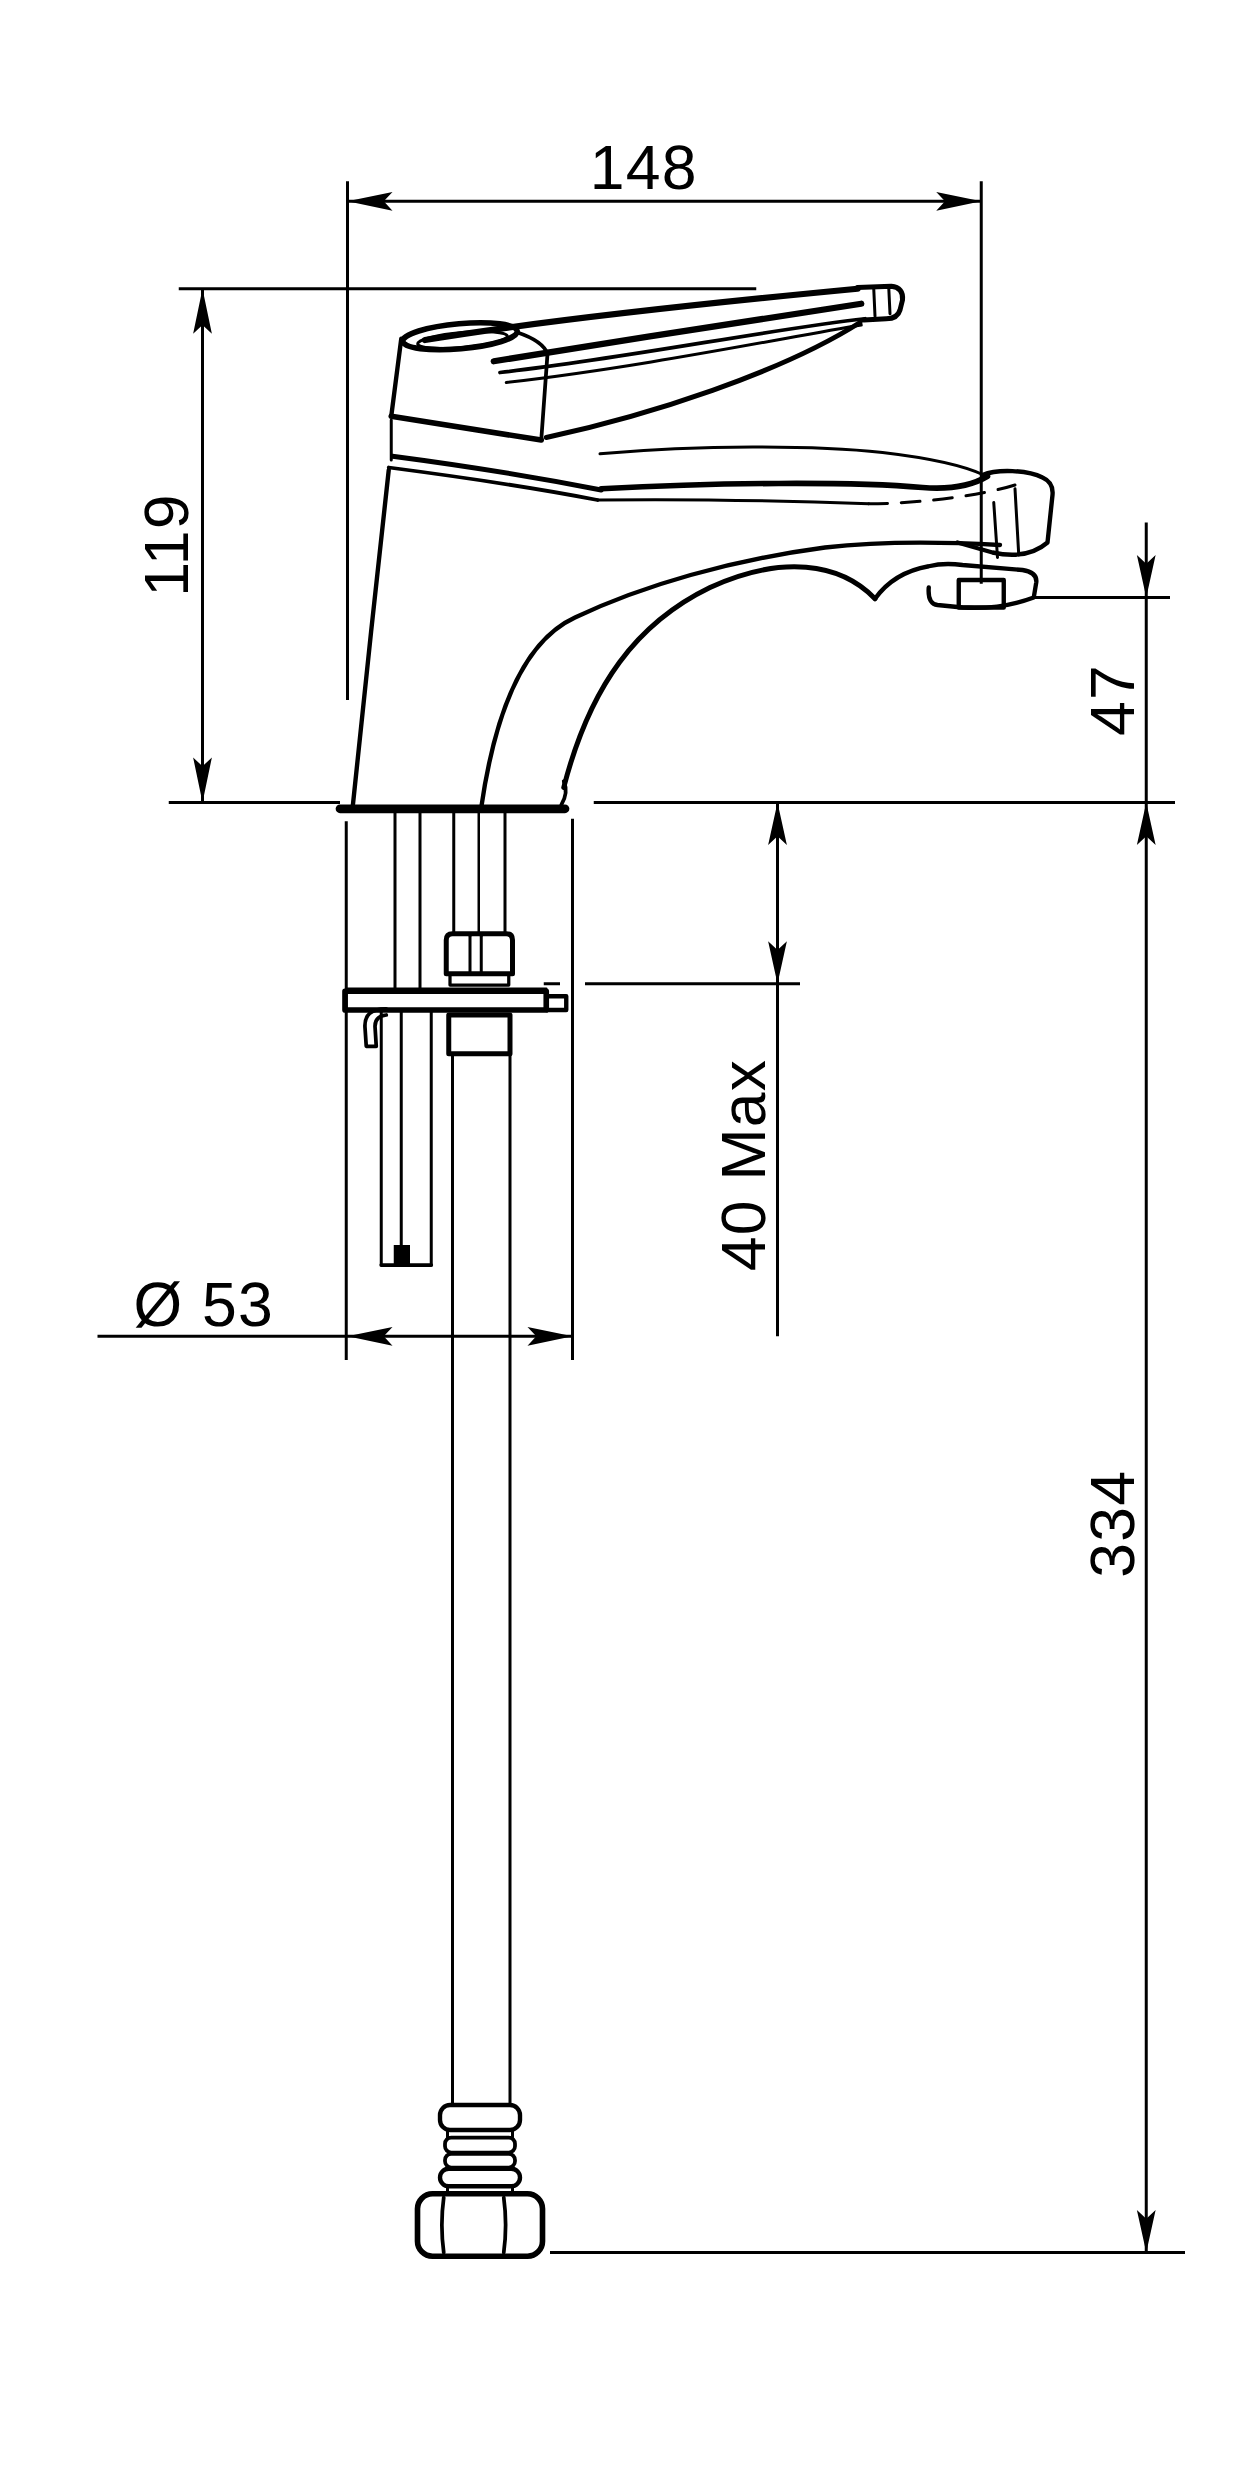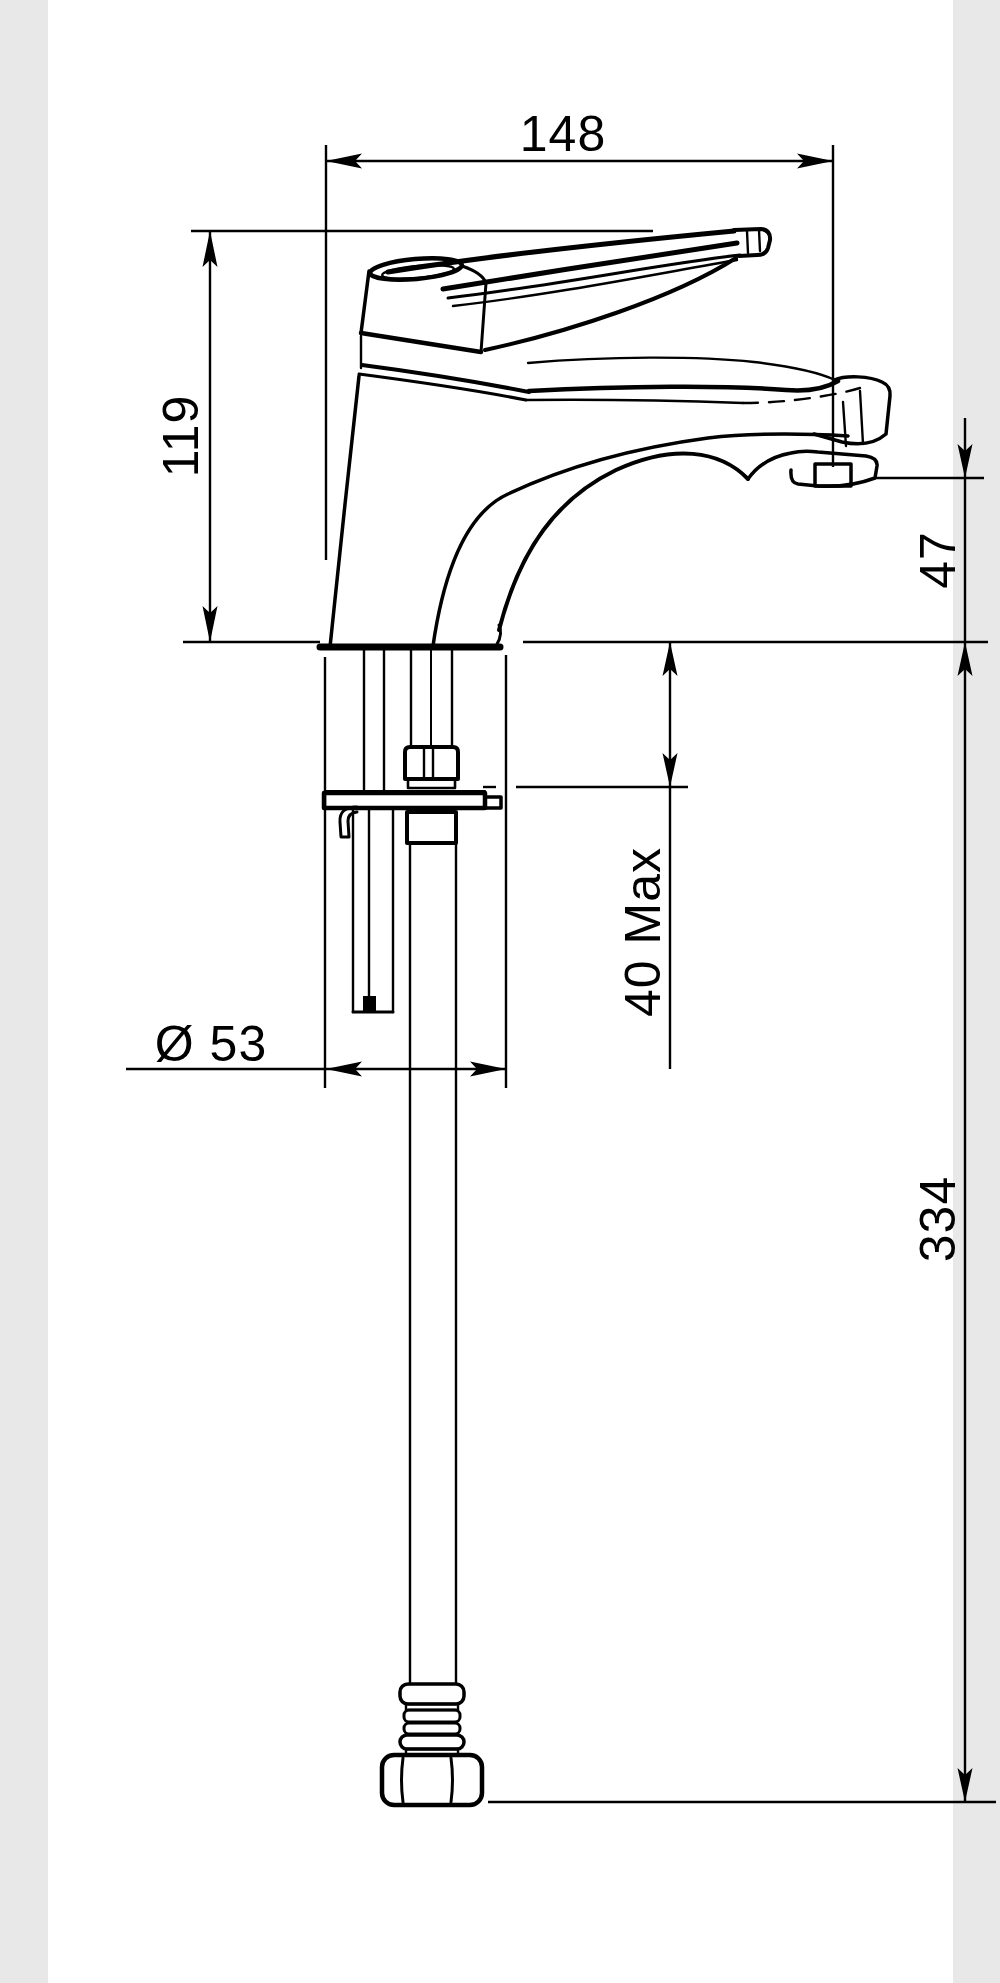--- a/index.html
+++ b/index.html
@@ -1,18 +1,18 @@
 <!DOCTYPE html>
 <html><head>
 <meta charset="utf-8">
 <style>
   html,body{margin:0;padding:0;background:#e8e8e8;}
   .sheet{
     position:relative;
-    width:905px;height:1983px;
+    width:1000px;height:1983px;
     margin:0 auto;
     background:#ffffff;
     font-family:"Liberation Sans", sans-serif;
   }
   svg{display:block;width:1000px;height:1983px;}
   .ol{fill:none;stroke:#000;stroke-linecap:round;stroke-linejoin:round;}
   .dim{fill:none;stroke:#000;stroke-width:2.4;stroke-linecap:butt;}
   .arr{fill:#000;stroke:none;}
   .dimtext{
     font-family:"Liberation Sans", sans-serif;

